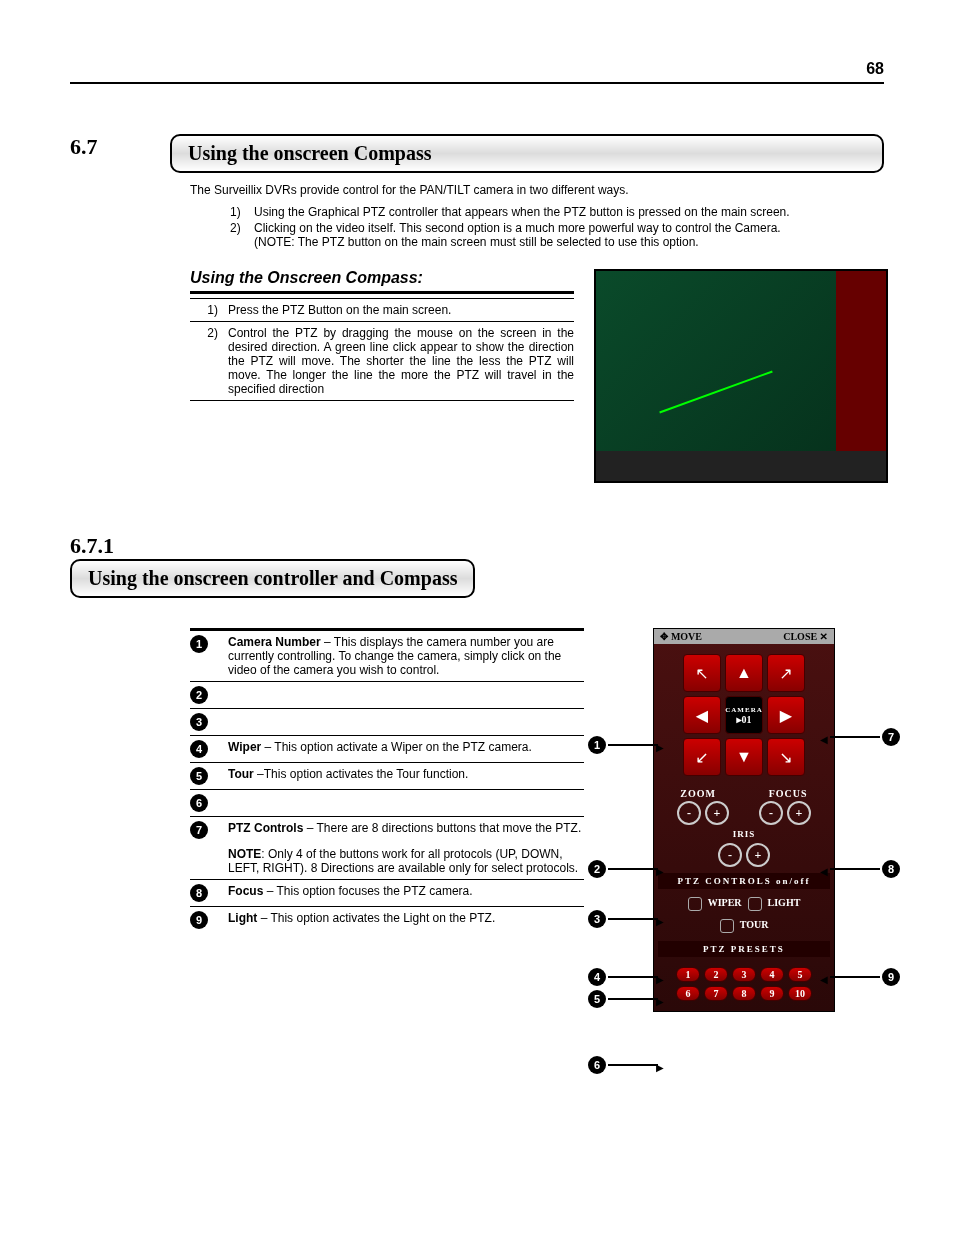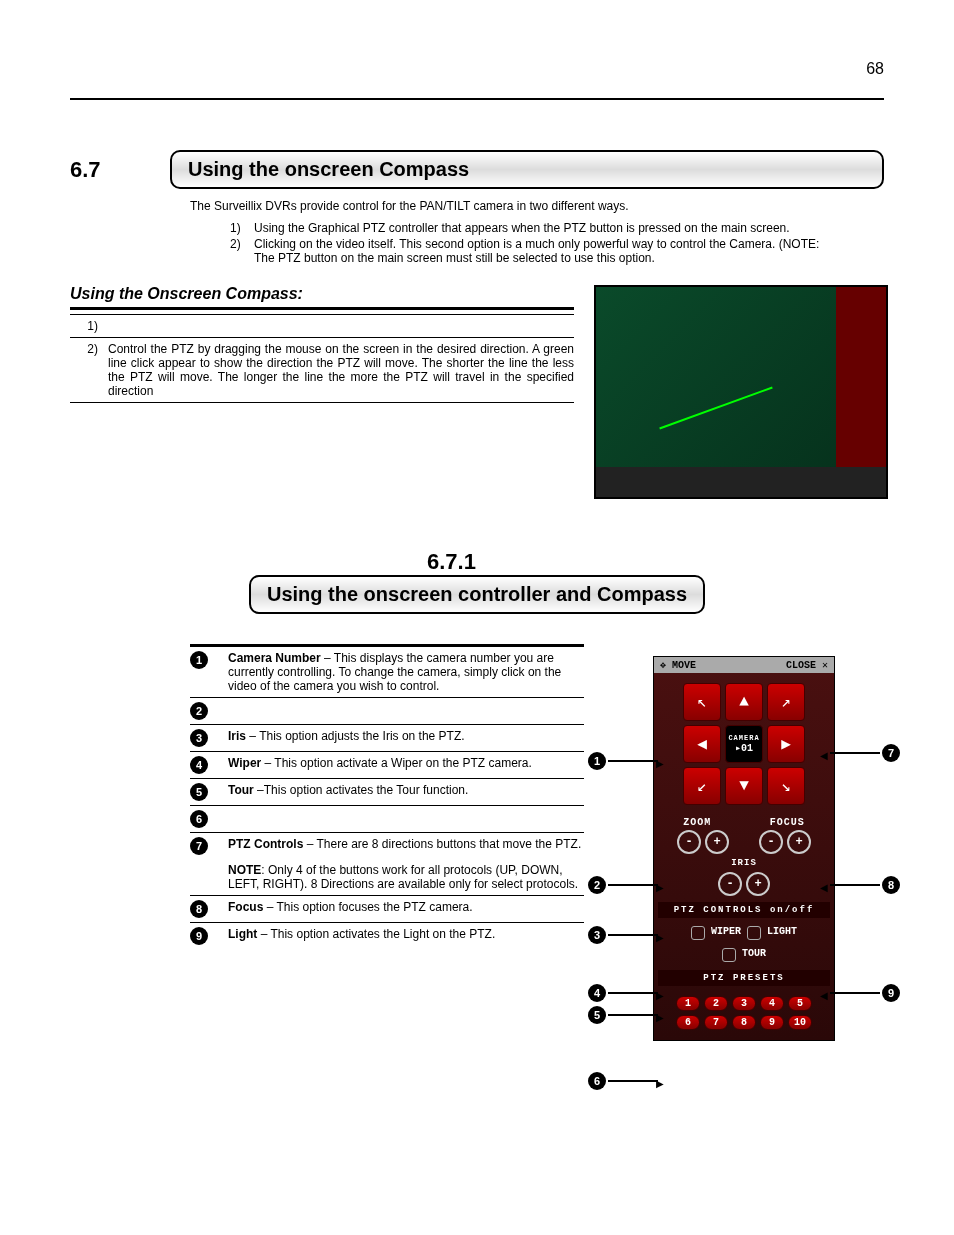--- a/index.html
+++ b/index.html
@@ -6,30 +6,31 @@
     font-family: Arial, Helvetica, sans-serif;
     background: #fff;
     margin: 0;
     padding: 60px 70px 80px 70px;
     width: 954px;
     box-sizing: border-box;
     color: #000;
   }
   .page-number {
     text-align: right;
-    font-weight: normal;
+    font-weight: bold;
     font-size: 16px;
     border-bottom: 2px solid #000;
-    padding-bottom: 20px;
+    padding-bottom: 4px;
     margin-bottom: 50px;
   }
   .section-row {
     display: flex;
-    align-items: center;
+    align-items: flex-start;
     margin-bottom: 10px;
+    font-family: Liberation Serif, serif;
   }
   .sec-num {
     width: 100px;
     font-size: 22px;
     font-weight: bold;
     flex-shrink: 0;
   }
   .sec-heading {
     flex: 1;
     border: 2px solid #000;
@@ -47,20 +48,21 @@
     font-size: 12px;
     margin-left: 160px;
     margin-right: 60px;
   }
   .num-list .row { display:flex; margin-bottom:2px;}
   .num-list .n { width:24px; flex-shrink:0;}
   .two-col {
     display: flex;
     margin-top: 20px;
     gap: 20px;
+    margin-left: 120px;
   }
   .two-col .left { flex: 1; }
   .two-col .right { width: 290px; flex-shrink:0; }
   .sub-head {
     font-style: italic;
     font-weight: bold;
     font-size: 16px;
     margin-bottom: 4px;
   }
   .thick-rule { border-top: 3px solid #000; margin-bottom:4px; }
@@ -97,24 +99,24 @@
   .feature-list .frow.noborder { border-top:none; }
   .circ {
     width:18px; height:18px; border-radius:50%; background:#000; color:#fff;
     font-weight:bold; font-size:11px; display:flex; align-items:center; justify-content:center;
     flex-shrink:0; margin-right:20px;
   }
   .ftxt { flex:1; }
   .ftxt b { font-weight:bold; }
   .controller-col { width:280px; flex-shrink:0; position:relative; }
   .controller {
-    width:180px; margin:12px auto;
+    width:180px; margin:0 auto;
     background: linear-gradient(#4a1010,#2a0808);
     border:1px solid #000;
-    font-family: Liberation Mono, monospace;
+    font-family: Liberation Serif, serif;
     color:#fff;
   }
   .ctrl-head { background:#aaa; color:#000; display:flex; justify-content:space-between; padding:2px 6px; font-size:10px; font-weight:bold;}
   .dpad {
     display:grid;
     grid-template-columns: repeat(3,38px);
     grid-template-rows: repeat(3,38px);
     gap:4px;
     justify-content:center;
     padding:10px 0 6px 0;
@@ -160,31 +162,32 @@
 
 <div class="body-text">The Surveillix DVRs provide control for the PAN/TILT camera in two different ways.</div>
 
 <div class="num-list">
   <div class="row">
       <div class="n">1)</div>
       <div>Using the Graphical PTZ controller that appears when the PTZ button is pressed on the main screen.</div>
     </div>
   <div class="row">
       <div class="n">2)</div>
-      <div>Clicking on the video itself.  This second option is a much only powerful way to control the Camera.  (NOTE: The PTZ button on the main screen must still be selected to use this option.</div>
+      <div>Clicking on the video itself.  This second option is a much more powerful way to control the Camera.  (NOTE: The PTZ button on the main screen must still be selected to use this option.</div>
     </div>
 </div>
 
 <div class="two-col">
   <div class="left">
     <div class="sub-head">Using the Onscreen Compass:</div>
     <div class="thick-rule"></div>
     <div class="steps">
       <div class="row">
           <div class="n">1)</div>
+          <div class="t">Press the PTZ Button on the main screen.</div>
         </div>
       <div class="row">
           <div class="n">2)</div>
           <div class="t">Control the PTZ by dragging the mouse on the screen in the desired direction. A green line click appear to show the direction the PTZ will move.  The shorter the line the less the PTZ will move.  The longer the line the more the PTZ will travel in the specified direction</div>
         </div>
     </div>
   </div>
   <div class="right">
     <div class="screenshot">
       <div class="side"></div>
@@ -203,21 +206,20 @@
   <div class="feature-list" id="feature-list">
       <div class="frow">
         <div class="circ">1</div>
         <div class="ftxt"><b>Camera Number</b> – This displays the camera number you are currently controlling. To change the camera, simply click on the video of the camera you wish to control.</div>
       </div>
       <div class="frow">
         <div class="circ">2</div>
       </div>
       <div class="frow">
         <div class="circ">3</div>
-        <div class="ftxt"><b>Iris</b> – This option adjusts the Iris on the PTZ.</div>
       </div>
       <div class="frow">
         <div class="circ">4</div>
         <div class="ftxt"><b>Wiper</b> – This option activate a Wiper on the PTZ camera.</div>
       </div>
       <div class="frow">
         <div class="circ">5</div>
         <div class="ftxt"><b>Tour</b> –This option activates the Tour function.</div>
       </div>
       <div class="frow">

